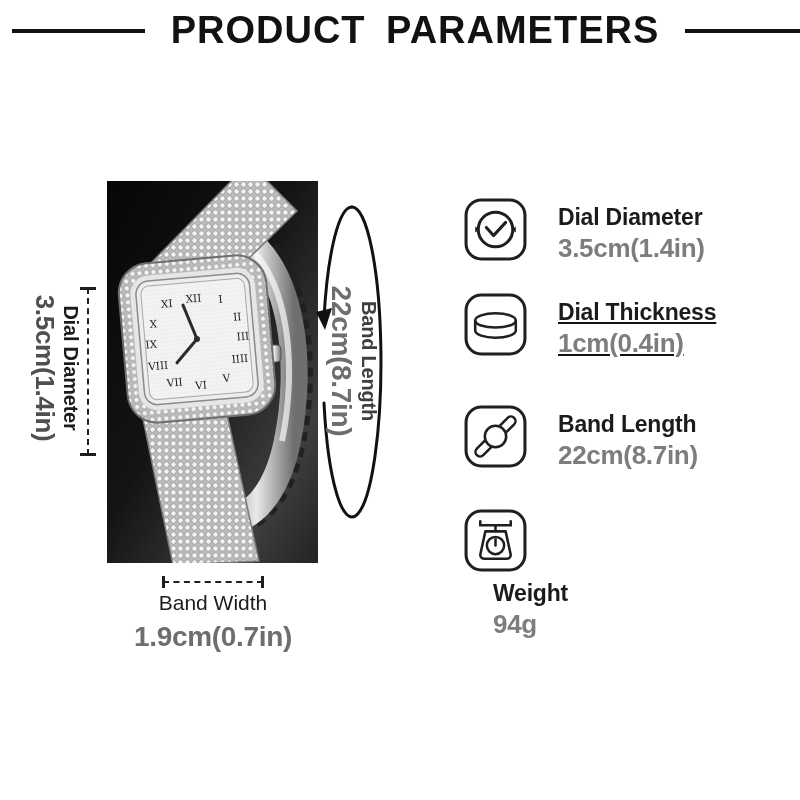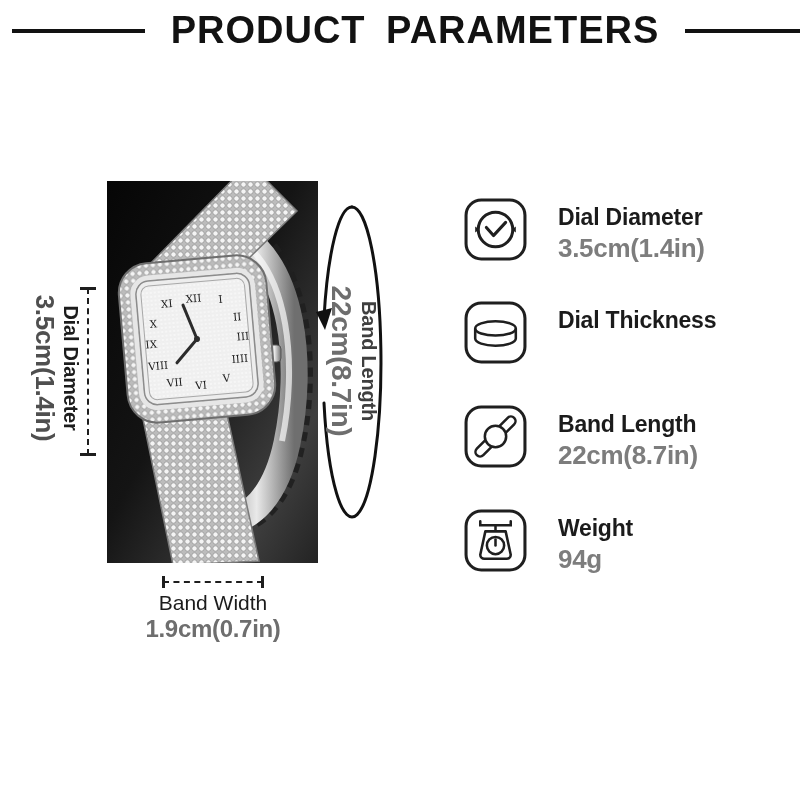--- a/index.html
+++ b/index.html
@@ -30,21 +30,21 @@
   .band-note .nvalue{color:#6e6e6e;font-size:28px;}
   
   .loop-svg{position:absolute;left:314px;top:195px;}
   
   .h-ruler{position:absolute;left:163px;top:576px;width:100px;height:12px;}
   .h-ruler .line{position:absolute;left:0;top:5px;width:100%;border-top:2px dashed #1e1e1e;}
   .h-ruler .cap{position:absolute;top:0;width:3px;height:12px;background:#1e1e1e;}
   .h-ruler .cap.l{left:-1px;} .h-ruler .cap.r{right:-1px;}
   .bw-note{position:absolute;left:107px;top:591px;width:212px;text-align:center;line-height:1.1;}
   .bw-note .nlabel{font-size:21px;font-weight:400;color:#1c1c1c;}
-  .bw-note .nvalue{font-size:24px;font-weight:700;color:#6e6e6e;letter-spacing:-.3px;margin-top:2px;}
+  .bw-note .nvalue{font-size:28px;font-weight:700;color:#6e6e6e;letter-spacing:-.3px;margin-top:8px;}
   
   .spec-row{position:absolute;left:463px;display:flex;align-items:flex-start;}
   .spec-icon{width:65px;height:65px;flex:0 0 65px;}
   .spec-text{margin-left:30px;padding-top:5px;line-height:1.0;}
   .spec-label{font-size:23px;font-weight:700;color:#1b1b1b;letter-spacing:-.2px;line-height:30px;}
   .spec-value{font-size:26px;font-weight:700;color:#7d7d7d;letter-spacing:-.3px;line-height:33px;}
   
   .tips{position:absolute;left:0;top:752px;width:100%;text-align:center;
     font-size:18px;font-weight:700;color:#121212;letter-spacing:-.3px;}
 </style>
@@ -160,44 +160,45 @@
       <polygon points="12,29 12,35 16,32" fill="#1f1f1f"></polygon>
       <polygon points="52,29 52,35 48,32" fill="#1f1f1f"></polygon>
       <polyline points="23,30 30,38 42,25" fill="none" stroke="#1f1f1f" stroke-width="3" stroke-linecap="round" stroke-linejoin="round"></polyline>
     </svg>
     <div class="spec-text">
       <div class="spec-label">Dial Diameter</div>
       <div class="spec-value">3.5cm(1.4in)</div>
     </div>
   </div>
 
-  <div class="spec-row" style="top:300px;">
+  <div class="spec-row" style="top:292px;text-decoration:underline;">
     <svg class="spec-icon" viewBox="0 0 64 64">
       <rect x="3" y="3" width="58" height="58" rx="15" fill="none" stroke="#1f1f1f" stroke-width="3"></rect>
       <ellipse cx="32" cy="28" rx="20" ry="7" fill="none" stroke="#1f1f1f" stroke-width="2.5"></ellipse>
       <path d="M 12 28 L 12 38 A 20 7 0 0 0 52 38 L 52 28" fill="none" stroke="#1f1f1f" stroke-width="2.5"></path>
     </svg>
     <div class="spec-text">
       <div class="spec-label">Dial Thickness</div>
+      <div class="spec-value">1cm(0.4in)</div>
     </div>
   </div>
 
   <div class="spec-row" style="top:404px;">
     <svg class="spec-icon" viewBox="0 0 64 64">
       <rect x="3" y="3" width="58" height="58" rx="15" fill="none" stroke="#1f1f1f" stroke-width="3"></rect>
       <rect x="6" y="27.5" width="52" height="9" rx="4.5" transform="rotate(-45 32 32)" fill="#fff" stroke="#1f1f1f" stroke-width="2.5"></rect>
       <circle cx="32" cy="32" r="10.5" fill="#fff" stroke="#1f1f1f" stroke-width="2.5"></circle>
     </svg>
     <div class="spec-text">
       <div class="spec-label">Band Length</div>
       <div class="spec-value">22cm(8.7in)</div>
     </div>
   </div>
 
-  <div class="spec-row" style="top:508px;">
+  <div class="spec-row" style="top:508px;flex-direction:column;">
     <svg class="spec-icon" viewBox="0 0 64 64">
       <rect x="3" y="3" width="58" height="58" rx="15" fill="none" stroke="#1f1f1f" stroke-width="3"></rect>
       <path d="M 17 13 L 17 17 L 47 17 L 47 13" fill="none" stroke="#1f1f1f" stroke-width="2.5" stroke-linecap="round"></path>
       <line x1="32" y1="17" x2="32" y2="23" stroke="#1f1f1f" stroke-width="2.5"></line>
       <path d="M 22 23 L 42 23 L 47 46 A 4 4 0 0 1 43 50 L 21 50 A 4 4 0 0 1 17 46 Z" fill="none" stroke="#1f1f1f" stroke-width="2.5" stroke-linejoin="round"></path>
       <circle cx="32" cy="37" r="8.5" fill="none" stroke="#1f1f1f" stroke-width="2.5"></circle>
       <line x1="32" y1="31" x2="32" y2="37" stroke="#1f1f1f" stroke-width="2.5" stroke-linecap="round"></line>
     </svg>
     <div class="spec-text">
       <div class="spec-label">Weight</div>

